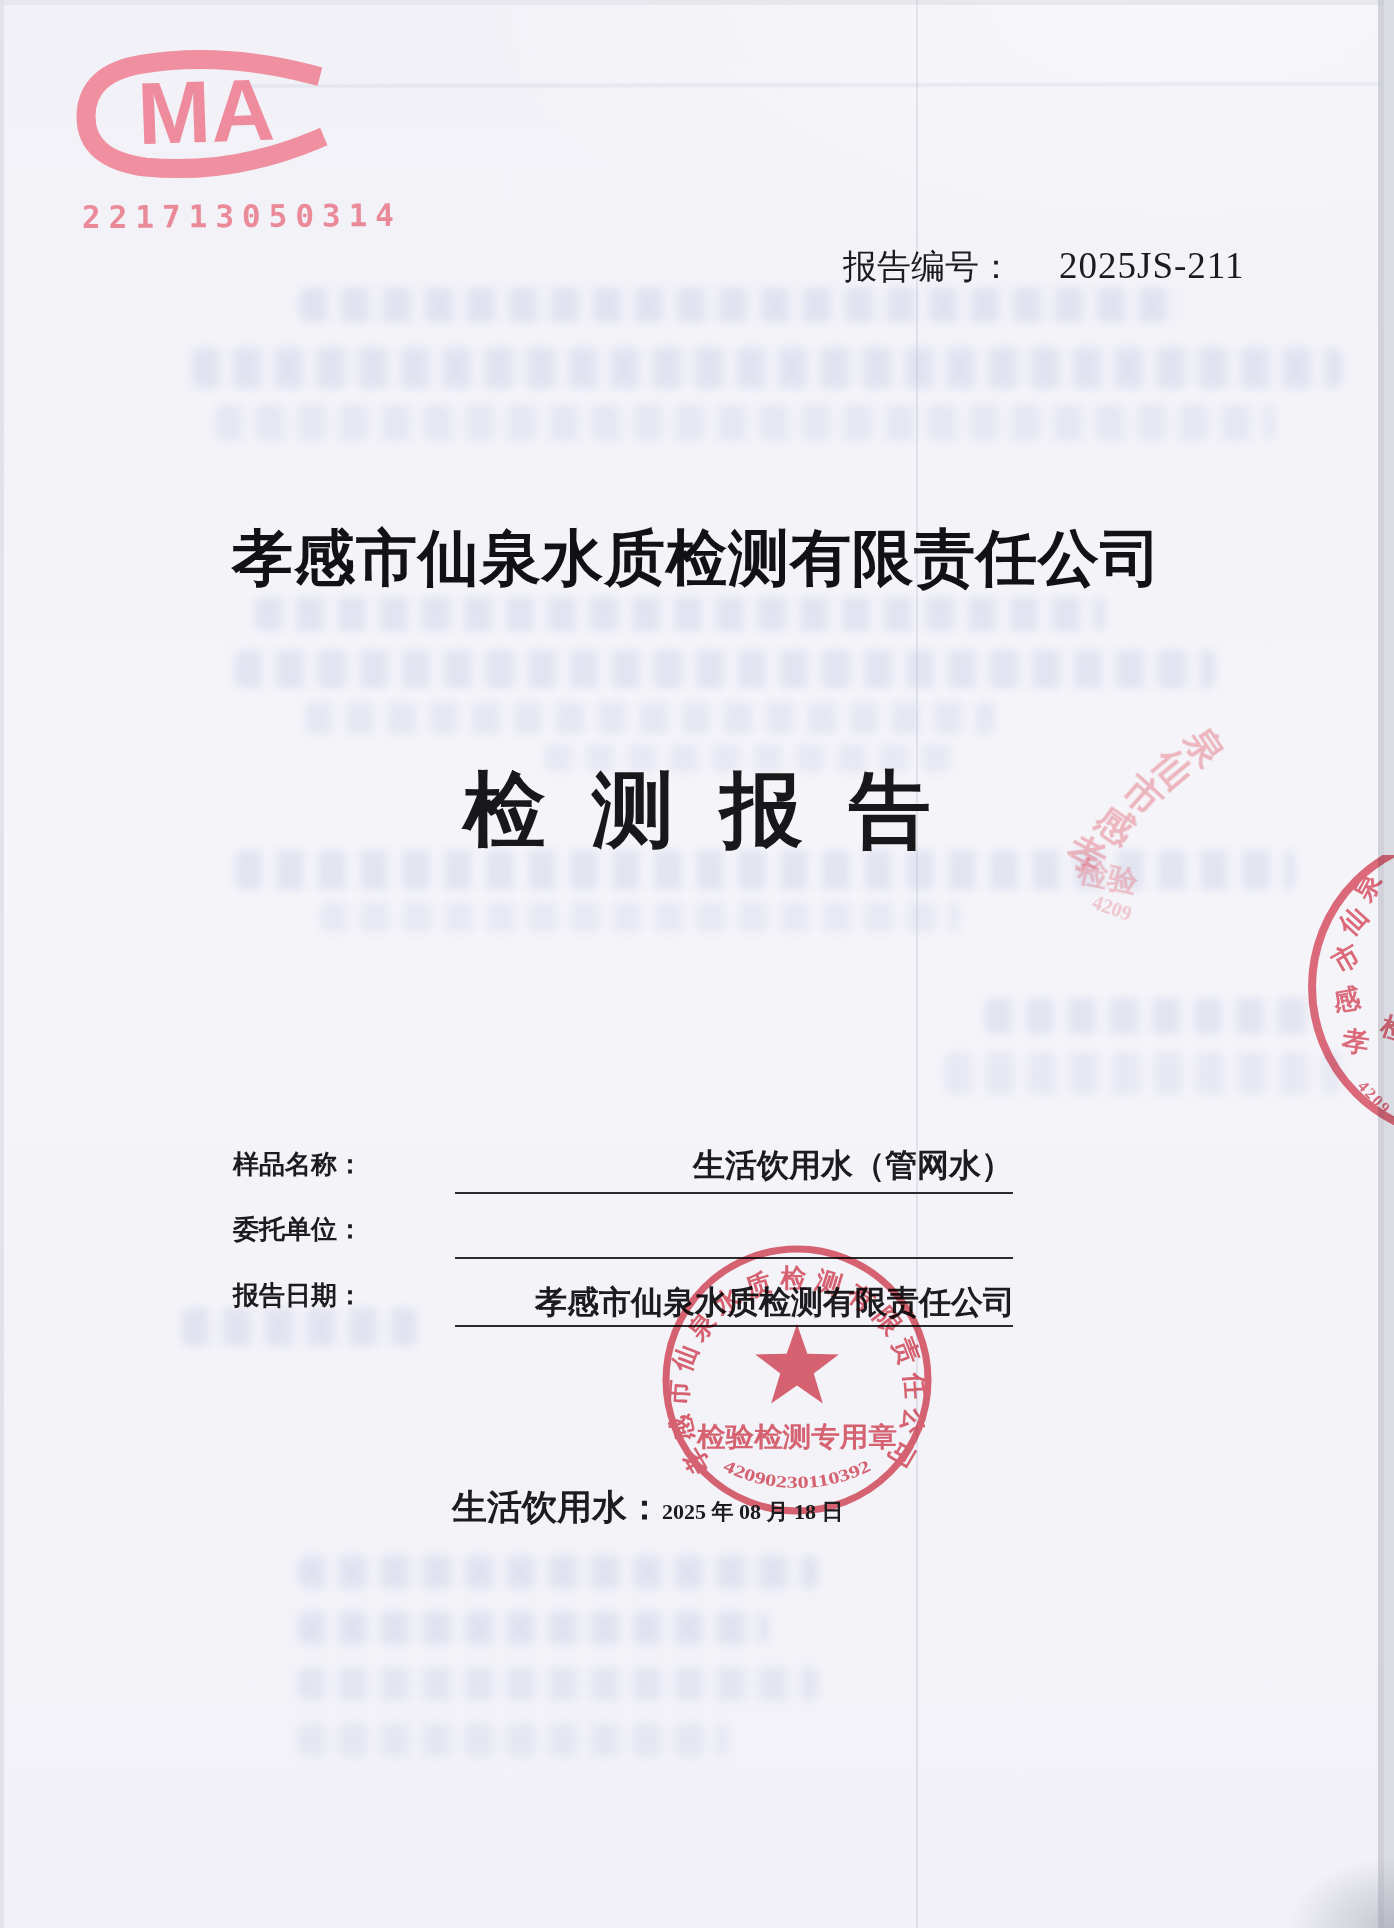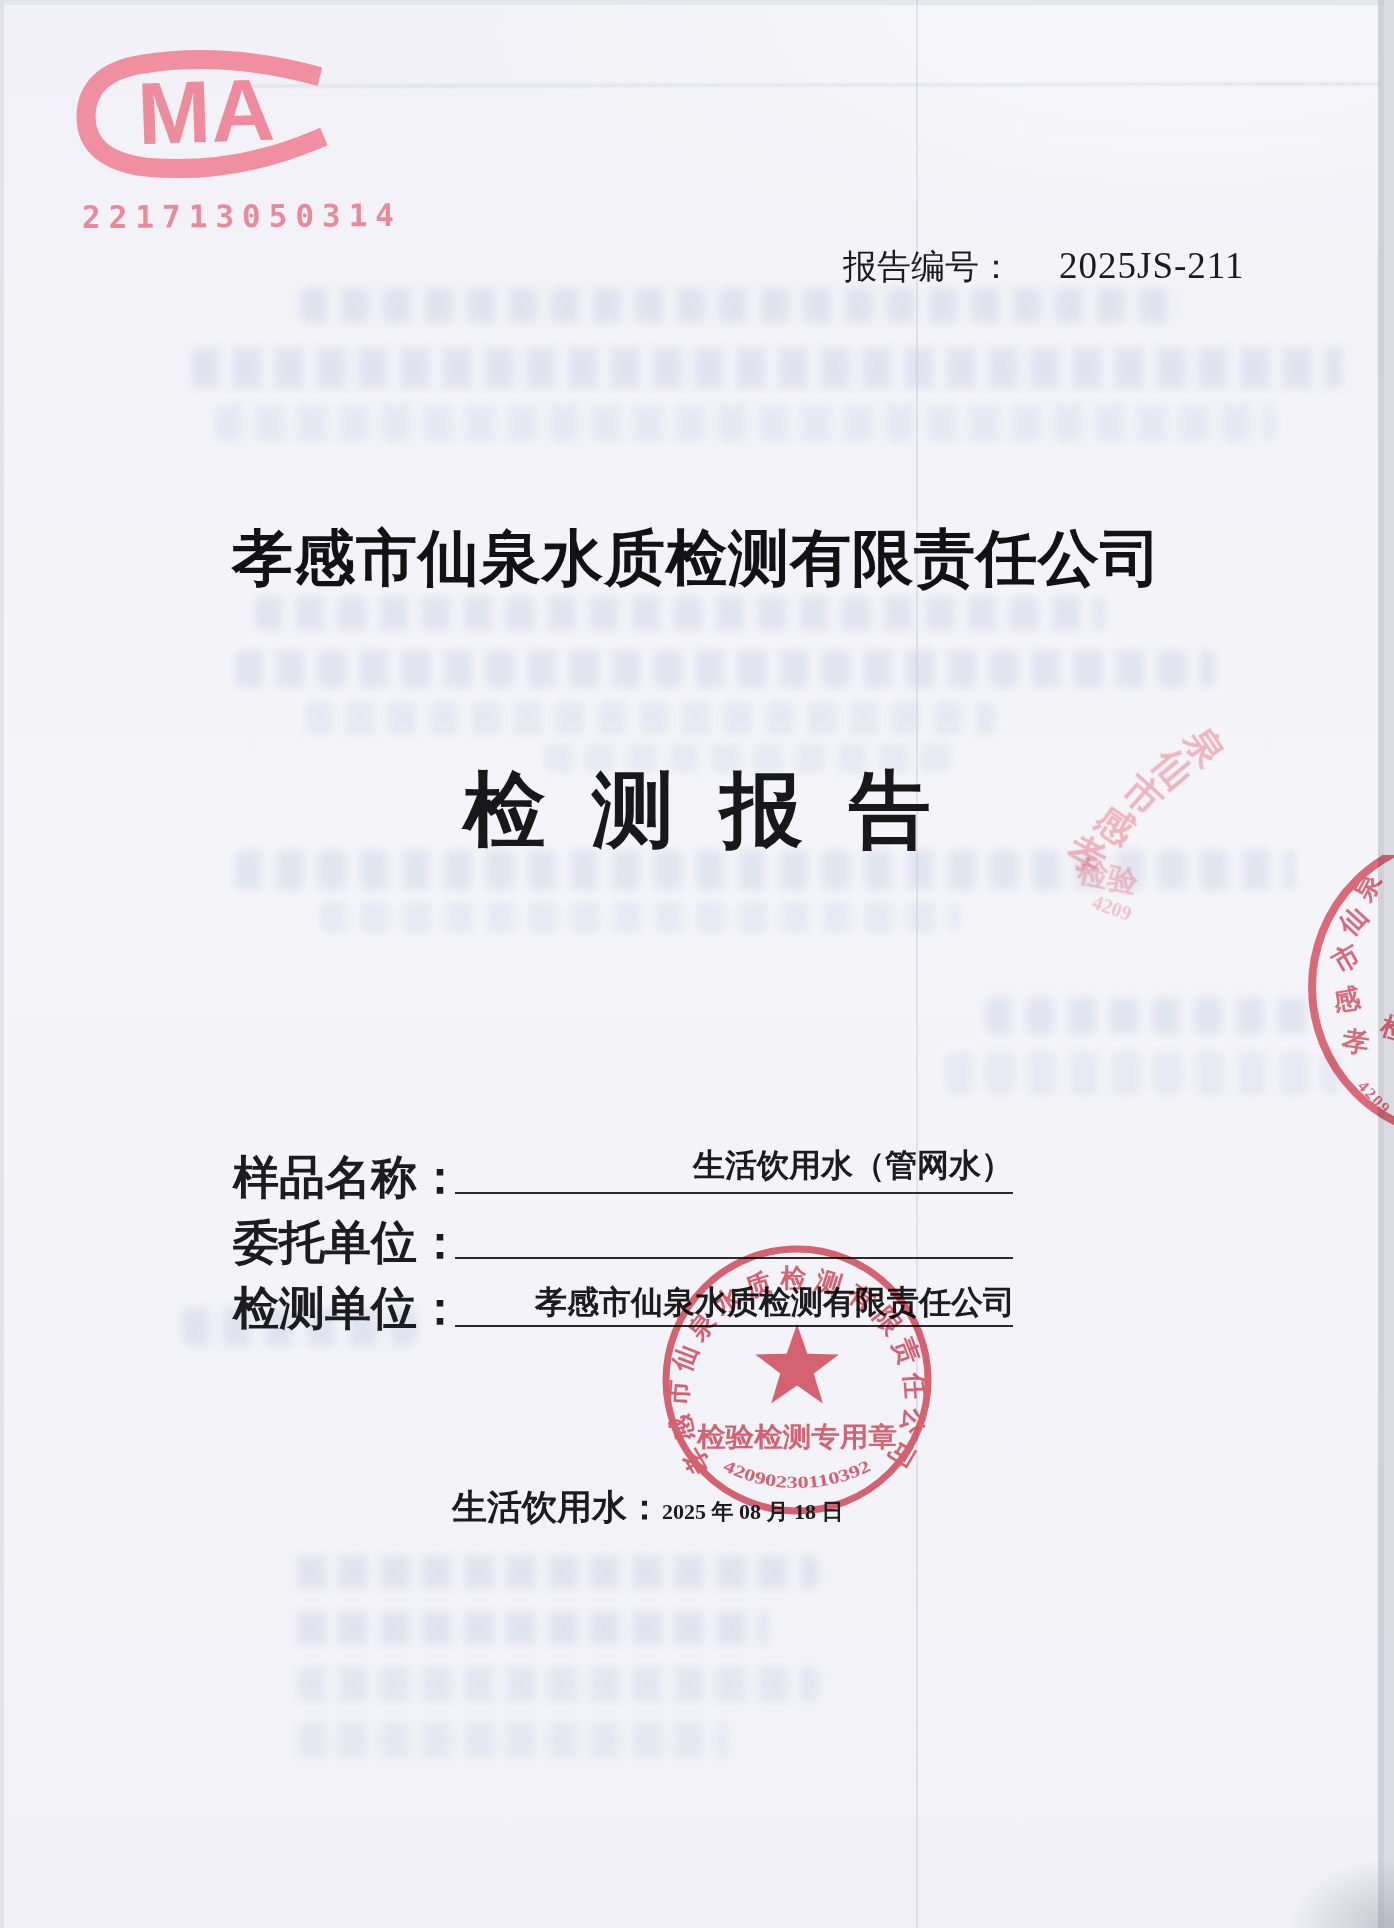--- a/index.html
+++ b/index.html
@@ -29,21 +29,21 @@
   .cma-code{left:82px;top:198px;font-family:"DejaVu Sans Mono",monospace;font-weight:600;
     font-size:31px;letter-spacing:8px;color:#ea8292;opacity:.92;transform:rotate(-.4deg);}
   
   .repno{left:843px;top:244px;font-size:34px;white-space:nowrap;}
   .repno .val{font-size:37px;margin-left:46px;letter-spacing:1px;}
   .company-title{left:0;top:518px;width:1394px;text-align:center;font-size:61px;font-weight:700;
     letter-spacing:1px;color:#121214;white-space:nowrap;}
   .doc-title{left:0;top:756px;width:1394px;text-align:center;font-size:82px;font-weight:600;
     word-spacing:26px;color:#18181a;white-space:nowrap;}
   
-  .flabel{left:233px;font-size:46px;font-weight:600;white-space:nowrap;}
+  .flabel{left:233px;font-size:26px;font-weight:600;white-space:nowrap;}
   .fvalue{left:455px;width:558px;text-align:right;padding-left:80px;box-sizing:border-box;
     font-size:32px;font-weight:700;white-space:nowrap;}
   .fline{left:455px;width:558px;height:0;border-top:2px solid #2b2b2d;}
   
   .seal-main{left:657px;top:1240px;width:280px;height:280px;color:#dc4c5c;opacity:.85;mix-blend-mode:multiply;}
   .seal-edge{left:1299px;top:855px;width:95px;height:280px;color:#e25a6a;opacity:.88;mix-blend-mode:multiply;}
   svg text{font-family:"Liberation Serif","DejaVu Serif",serif;}
   
   .date-line{left:452px;top:1484px;font-size:35px;font-weight:600;white-space:nowrap;}
   .date-line .val{font-size:22px;}
@@ -101,21 +101,21 @@
   <div class="abs company-title">孝感市仙泉水质检测有限责任公司</div>
   <div class="abs doc-title">检 测 报 告</div>
 
   <div class="abs flabel" style="top:1147px">样品名称：</div>
   <div class="abs fvalue" style="top:1144px">生活饮用水（管网水）</div>
   <div class="abs fline" style="top:1192px"></div>
 
   <div class="abs flabel" style="top:1212px">委托单位：</div>
   <div class="abs fline" style="top:1257px"></div>
 
-  <div class="abs flabel" style="top:1278px">检测单位：</div>
+  <div class="abs flabel" style="top:1278px">报告日期：</div>
   <div class="abs fvalue" style="top:1281px">孝感市仙泉水质检测有限责任公司</div>
   <div class="abs fline" style="top:1325px"></div>
 
   <svg class="abs seal-main" viewBox="0 0 280 280">
     <defs>
       <path id="arcTop" d="M 60,233 A 110,110 0 1 1 220,233" fill="none"></path>
       <path id="arcBottom" d="M 62,228 A 162,162 0 0 0 218,228" fill="none"></path>
     </defs>
     <circle cx="140" cy="140" r="131" fill="none" stroke="currentColor" stroke-width="7"></circle>
     <polygon fill="currentColor" transform="translate(140,128) scale(0.88)" points="0,-50 11.76,-16.18 47.55,-15.45 19.02,6.18 29.39,40.45 0,20 -29.39,40.45 -19.02,6.18 -47.55,-15.45 -11.76,-16.18"></polygon>

